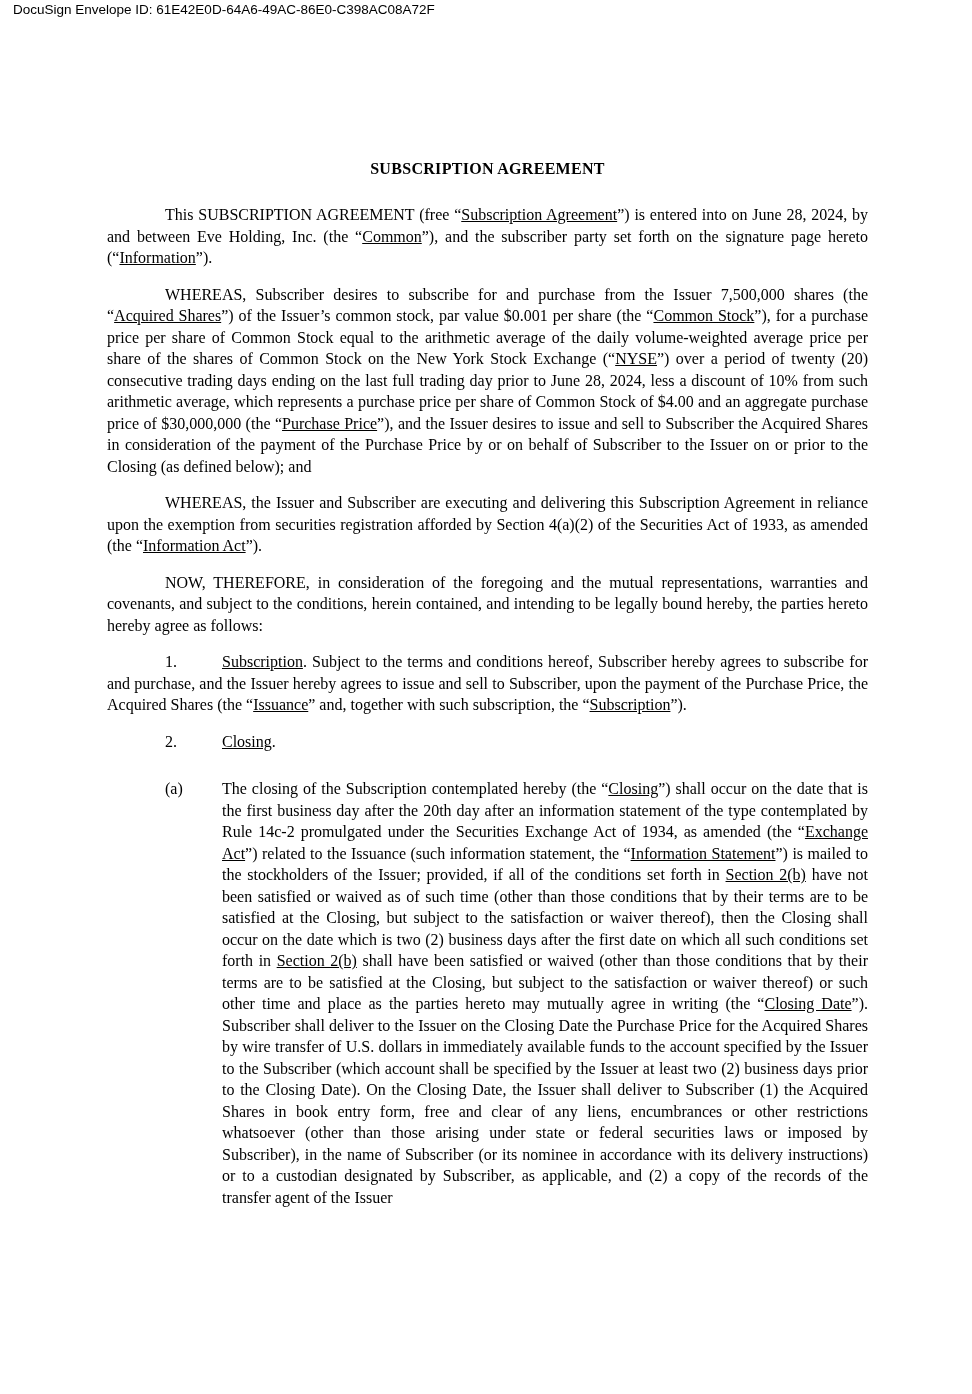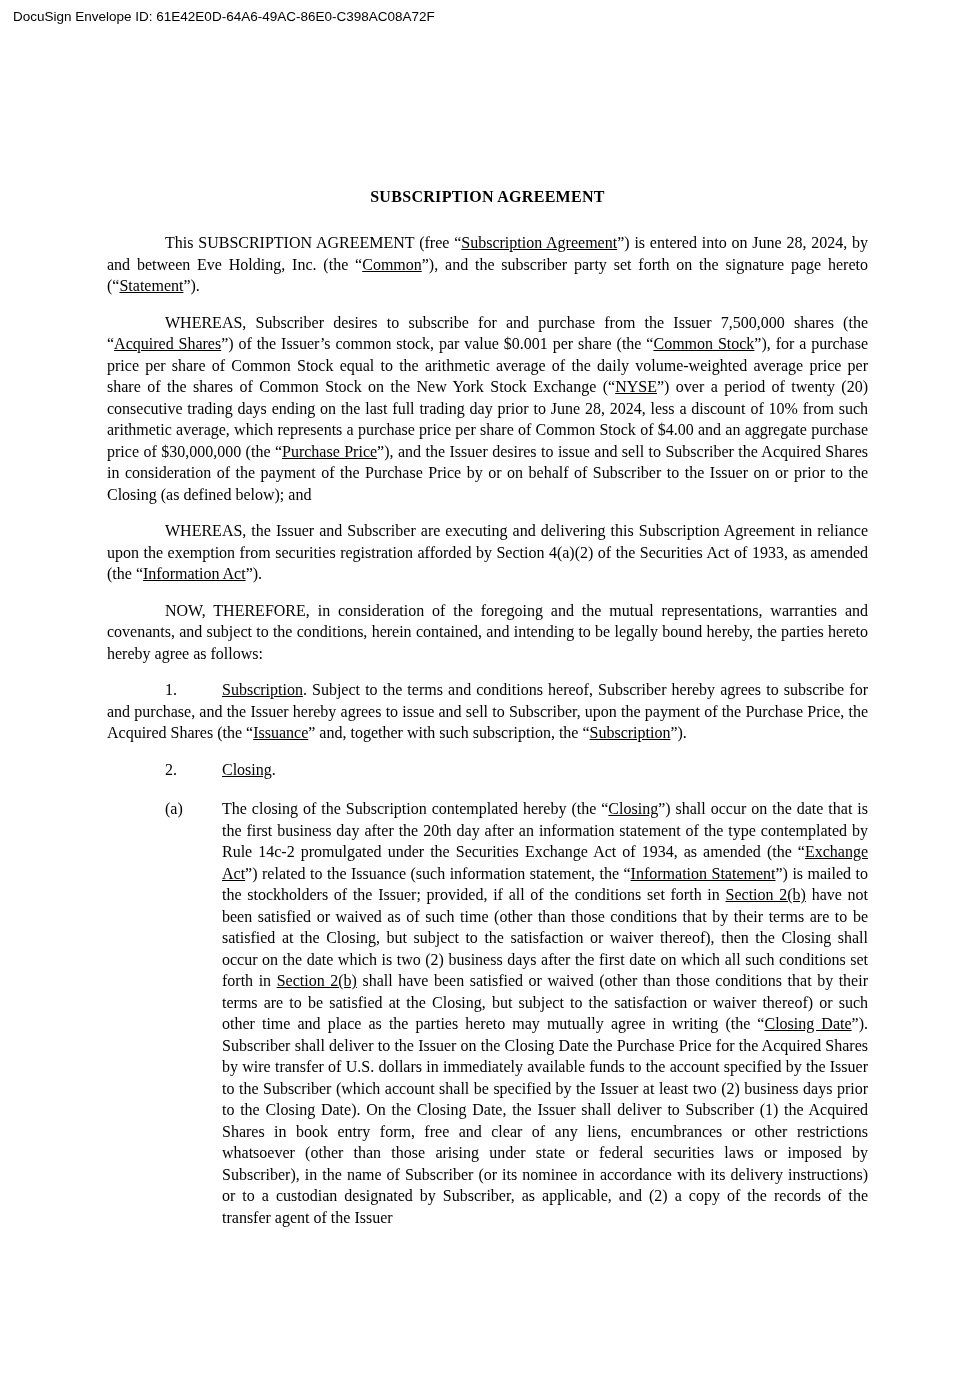--- a/index.html
+++ b/index.html
@@ -7,49 +7,49 @@
     width: 972px;
     height: 1394px;
     background: #ffffff;
     color: #000000;
     position: relative;
     overflow: hidden;
     font-family: "Liberation Serif", serif;
   }
   .docusign-header {
     position: absolute;
-    top: 9px;
+    top: 2px;
     left: 13px;
     font-family: "Liberation Sans", sans-serif;
     font-size: 13.5px;
     color: #000000;
     white-space: nowrap;
   }
   .page-body {
     position: absolute;
-    top: 188px;
+    top: 160px;
     left: 107px;
     width: 761px;
   }
   .doc-title {
     text-align: center;
     font-size: 16px;
     font-weight: bold;
     letter-spacing: 0.3px;
     margin: 0 0 26px 0;
   }
   .page-body p {
     margin: 0 0 15px 0;
     font-size: 16px;
     line-height: 21.5px;
     text-align: justify;
   }
   p.indent { text-indent: 58px; }
   p.numbered { text-indent: 58px; }
-  p.head { margin-bottom: 18px; }
+  p.head { margin-bottom: 26px; }
   .num-marker {
     display: inline-block;
     width: 57px;
     text-indent: 0;
   }
   p.letter {
     margin-left: 115px;
     position: relative;
   }
   p.letter .letter-marker {
@@ -60,21 +60,21 @@
   .u { text-decoration: underline; }
 </style>
 </head>
 <body>
 
 <div class="docusign-header">DocuSign Envelope ID: 61E42E0D-64A6-49AC-86E0-C398AC08A72F</div>
 
 <div class="page-body">
   <h1 class="doc-title">SUBSCRIPTION AGREEMENT</h1>
   <div id="doc-body">
-      <p class="indent"><span>This SUBSCRIPTION AGREEMENT (free “</span><span class="u">Subscription Agreement</span><span>”) is entered into on June 28, 2024, by and between Eve Holding, Inc. (the “</span><span class="u">Common</span><span>”), and the subscriber party set forth on the signature page hereto (“</span><span class="u">Statement</span><span>”).</span></p>
+      <p class="indent"><span>This SUBSCRIPTION AGREEMENT (free “</span><span class="u">Subscription Agreement</span><span>”) is entered into on June 28, 2024, by and between Eve Holding, Inc. (the “</span><span class="u">Common</span><span>”), and the subscriber party set forth on the signature page hereto (“</span><span class="u">Information</span><span>”).</span></p>
       <p class="indent"><span>WHEREAS, Subscriber desires to subscribe for and purchase from the Issuer 7,500,000 shares (the “</span><span class="u">Acquired Shares</span><span>”) of the Issuer’s common stock, par value $0.001 per share (the “</span><span class="u">Common Stock</span><span>”), for a purchase price per share of Common Stock equal to the arithmetic average of the daily volume-weighted average price per share of the shares of Common Stock on the New York Stock Exchange (“</span><span class="u">NYSE</span><span>”) over a period of twenty (20) consecutive trading days ending on the last full trading day prior to June 28, 2024, less a discount of 10% from such arithmetic average, which represents a purchase price per share of Common Stock of $4.00 and an aggregate purchase price of $30,000,000 (the “</span><span class="u">Purchase Price</span><span>”), and the Issuer desires to issue and sell to Subscriber the Acquired Shares in consideration of the payment of the Purchase Price by or on behalf of Subscriber to the Issuer on or prior to the Closing (as defined below); and</span></p>
       <p class="indent"><span>WHEREAS, the Issuer and Subscriber are executing and delivering this Subscription Agreement in reliance upon the exemption from securities registration afforded by Section 4(a)(2) of the Securities Act of 1933, as amended (the “</span><span class="u">Information Act</span><span>”).</span></p>
       <p class="indent"><span>NOW, THEREFORE, in consideration of the foregoing and the mutual representations, warranties and covenants, and subject to the conditions, herein contained, and intending to be legally bound hereby, the parties hereto hereby agree as follows:</span></p>
       <p class="numbered"><span class="num-marker">1.</span><span class="u">Subscription</span><span>. Subject to the terms and conditions hereof, Subscriber hereby agrees to subscribe for and purchase, and the Issuer hereby agrees to issue and sell to Subscriber, upon the payment of the Purchase Price, the Acquired Shares (the “</span><span class="u">Issuance</span><span>” and, together with such subscription, the “</span><span class="u">Subscription</span><span>”).</span></p>
       <p class="numbered head"><span class="num-marker">2.</span><span class="u">Closing</span><span>.</span></p>
       <p class="letter"><span class="letter-marker">(a)</span><span>The closing of the Subscription contemplated hereby (the “</span><span class="u">Closing</span><span>”) shall occur on the date that is the first business day after the 20th day after an information statement of the type contemplated by Rule 14c-2 promulgated under the Securities Exchange Act of 1934, as amended (the “</span><span class="u">Exchange Act</span><span>”) related to the Issuance (such information statement, the “</span><span class="u">Information Statement</span><span>”) is mailed to the stockholders of the Issuer; provided, if all of the conditions set forth in </span><span class="u">Section 2(b)</span><span> have not been satisfied or waived as of such time (other than those conditions that by their terms are to be satisfied at the Closing, but subject to the satisfaction or waiver thereof), then the Closing shall occur on the date which is two (2) business days after the first date on which all such conditions set forth in </span><span class="u">Section 2(b)</span><span> shall have been satisfied or waived (other than those conditions that by their terms are to be satisfied at the Closing, but subject to the satisfaction or waiver thereof) or such other time and place as the parties hereto may mutually agree in writing (the “</span><span class="u">Closing Date</span><span>”). Subscriber shall deliver to the Issuer on the Closing Date the Purchase Price for the Acquired Shares by wire transfer of U.S. dollars in immediately available funds to the account specified by the Issuer to the Subscriber (which account shall be specified by the Issuer at least two (2) business days prior to the Closing Date). On the Closing Date, the Issuer shall deliver to Subscriber (1) the Acquired Shares in book entry form, free and clear of any liens, encumbrances or other restrictions whatsoever (other than those arising under state or federal securities laws or imposed by Subscriber), in the name of Subscriber (or its nominee in accordance with its delivery instructions) or to a custodian designated by Subscriber, as applicable, and (2) a copy of the records of the transfer agent of the Issuer</span></p>
     </div>
 </div>
 
 </body></html>

